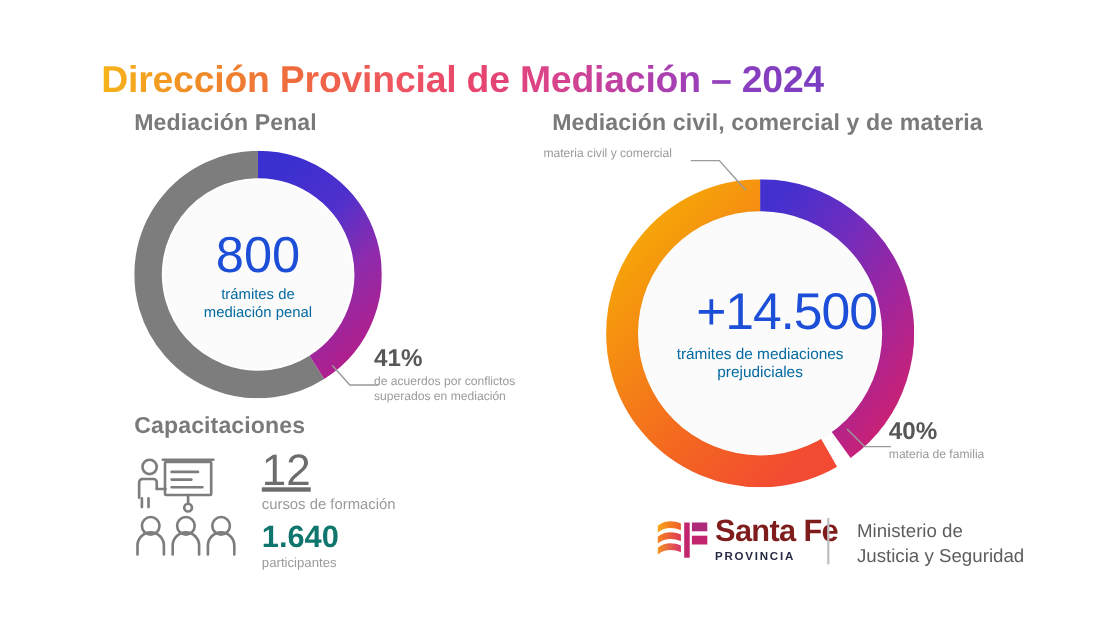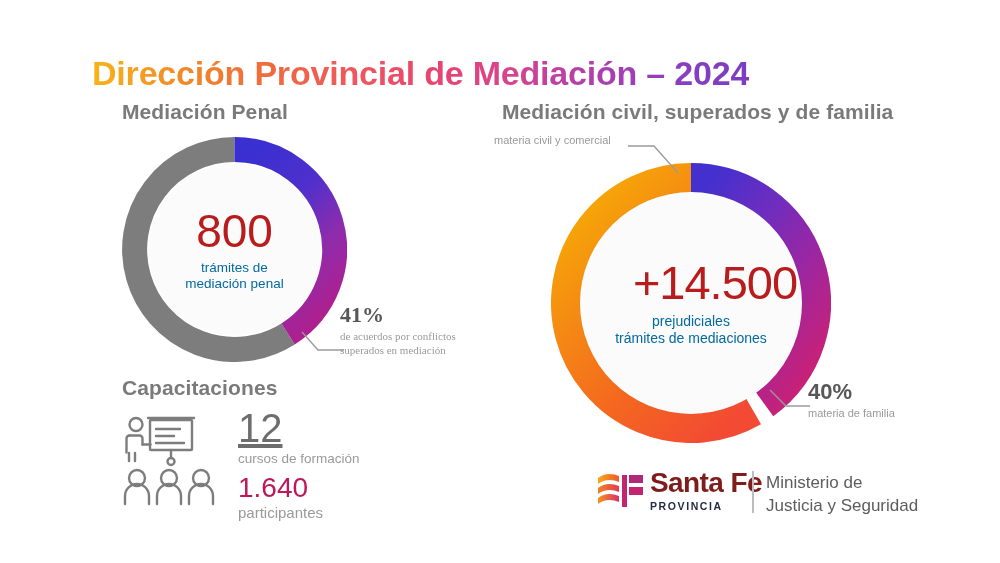--- a/index.html
+++ b/index.html
@@ -32,63 +32,63 @@
   #h-cap{left:122px;top:376px;}
 
   
   .donut{position:absolute;border-radius:50%;}
   .donut .hole{
     position:absolute;border-radius:50%;background:#fbfbfb;
     box-shadow:0 0 0 1px rgba(0,0,0,0.01);
     display:flex;flex-direction:column;align-items:center;justify-content:center;
     text-align:center;
   }
-  .big-num{font-weight:normal;color:#b91c1c;line-height:1;}
+  .big-num{font-weight:normal;color:#1d4ed8;line-height:1;}
   .sub-num{color:#0369a1;line-height:1.18;}
 
   
   #donut1{left:122px;top:137px;width:225px;height:225px;}
   #donut1 .hole{left:27px;top:27px;width:171px;height:171px;}
   #donut1 .big-num{font-size:46px;margin-bottom:6px;}
   #donut1 .sub-num{font-size:13.5px;}
 
   
   #donut2{left:551px;top:163px;width:280px;height:280px;}
   #donut2 .hole{left:29px;top:29px;width:222px;height:222px;}
   #donut2 .big-num{font-size:47px;margin-bottom:7px;letter-spacing:-1px;margin-left:48px;}
   #donut2 .sub-num{font-size:14px;}
 
   
   .callout{position:absolute;}
   .callout .pct{font-size:22px;font-weight:bold;color:#575757;line-height:1;}
   .callout .desc{font-size:11px;color:#9a9a9a;line-height:1.25;margin-top:4px;}
-  #call-41{left:340px;top:304px;font-family:Liberation Serif, serif;}
+  #call-41{left:340px;top:315px;}
   #call-60{left:494px;top:130px;text-align:right;}
   #call-60 .pct{text-align:center;padding-right:38px;}
   #call-40{left:808px;top:381px;}
 
   .leader{position:absolute;overflow:visible;}
 
   
   #cap-block{position:absolute;left:120px;top:412px;width:300px;height:105px;}
   #cap-icons{position:absolute;left:0;top:0;width:105px;height:100px;}
   #cap-text{position:absolute;left:118px;top:-4px;}
   #cap-text .n1{font-size:40px;color:#6d6d6d;line-height:1;text-decoration:underline;}
   #cap-text .l1{font-size:13.5px;color:#9a9a9a;margin-top:3px;text-align:right;}
-  #cap-text .n2{font-size:28px;font-weight:normal;color:#be185d;line-height:1;margin-top:8px;}
-  #cap-text .l2{font-size:15px;color:#9a9a9a;margin-top:2px;}
+  #cap-text .n2{font-size:28px;font-weight:bold;color:#0f766e;line-height:1;margin-top:8px;}
+  #cap-text .l2{font-size:12px;color:#9a9a9a;margin-top:2px;}
 
   
   #logo{position:absolute;left:596px;top:468px;width:330px;height:50px;}
   #logo-mark{position:absolute;left:0;top:4px;width:48px;height:38px;}
   #logo-word{position:absolute;left:54px;top:1px;}
   #logo-word .sf{font-size:28px;font-weight:bold;color:#7f1d1d;line-height:1;letter-spacing:-.6px;}
   #logo-word .prov{font-size:10.5px;font-weight:bold;color:#262b44;letter-spacing:1.6px;text-align:left;margin-top:3px;}
   #logo-div{position:absolute;left:156px;top:3px;width:1.5px;height:42px;background:#bdbdbd;}
-  #logo-min{position:absolute;left:170px;top:4px;font-size:17px;color:#5d5d5d;line-height:1.35;white-space:nowrap;}
+  #logo-min{position:absolute;left:183px;top:4px;font-size:17px;color:#5d5d5d;line-height:1.35;white-space:nowrap;}
 </style>
 </head>
 <body>
 
 <div id="stage">
 
   <div class="title">Dirección Provincial de Mediación – 2024</div>
 
   <div class="sec-h" id="h-penal">Mediación Penal</div>
 
@@ -125,21 +125,21 @@
     <polyline points="2,2 18,20 44,20" fill="none" stroke="#9a9a9a" stroke-width="1.3"></polyline>
   </svg>
   <div class="callout" id="call-41">
     <div class="pct">41%</div>
     <div class="desc">
       <div>de acuerdos por conflictos</div>
       <div>superados en mediación</div>
     </div>
   </div>
 
-  <div class="sec-h" id="h-civil">Mediación civil, superados y de familia</div>
+  <div class="sec-h" id="h-civil">Mediación civil, comercial y de materia</div>
 
   <div class="donut" id="donut2">
     <svg width="280" height="280" viewBox="0 0 280 280" style="position:absolute;left:0;top:0;">
       <defs>
         <linearGradient id="g2a" x1="0.15" y1="0" x2="0.9" y2="1">
           <stop offset="0%" stop-color="#4330cf"></stop>
           <stop offset="32%" stop-color="#6f2dbe"></stop>
           <stop offset="62%" stop-color="#9d26a0"></stop>
           <stop offset="100%" stop-color="#cf2070"></stop>
         </linearGradient>
@@ -153,22 +153,22 @@
 
       <path d="M 140 15
                A 125 125 0 0 1 213.48 241.12" fill="none" stroke="url(#g2a)" stroke-width="30" stroke-linecap="butt"></path>
 
       <path d="M 202.5 248.25
                A 125 125 0 1 1 140 15" fill="none" stroke="url(#g2b)" stroke-width="30" stroke-linecap="butt"></path>
     </svg>
     <div class="hole">
       <div class="big-num">+14.500</div>
       <div class="sub-num">
+        <div>trámites de mediaciones</div>
         <div>prejudiciales</div>
-        <div>trámites de mediaciones</div>
       </div>
     </div>
   </div>
 
   <div class="callout" id="call-60">
     <div class="desc">materia civil y comercial</div>
   </div>
   <svg class="leader" style="left:628px;top:140px;width:52px;height:36px;">
     <polyline points="0,6 26,6 50,33" fill="none" stroke="#9a9a9a" stroke-width="1.3"></polyline>
   </svg>

